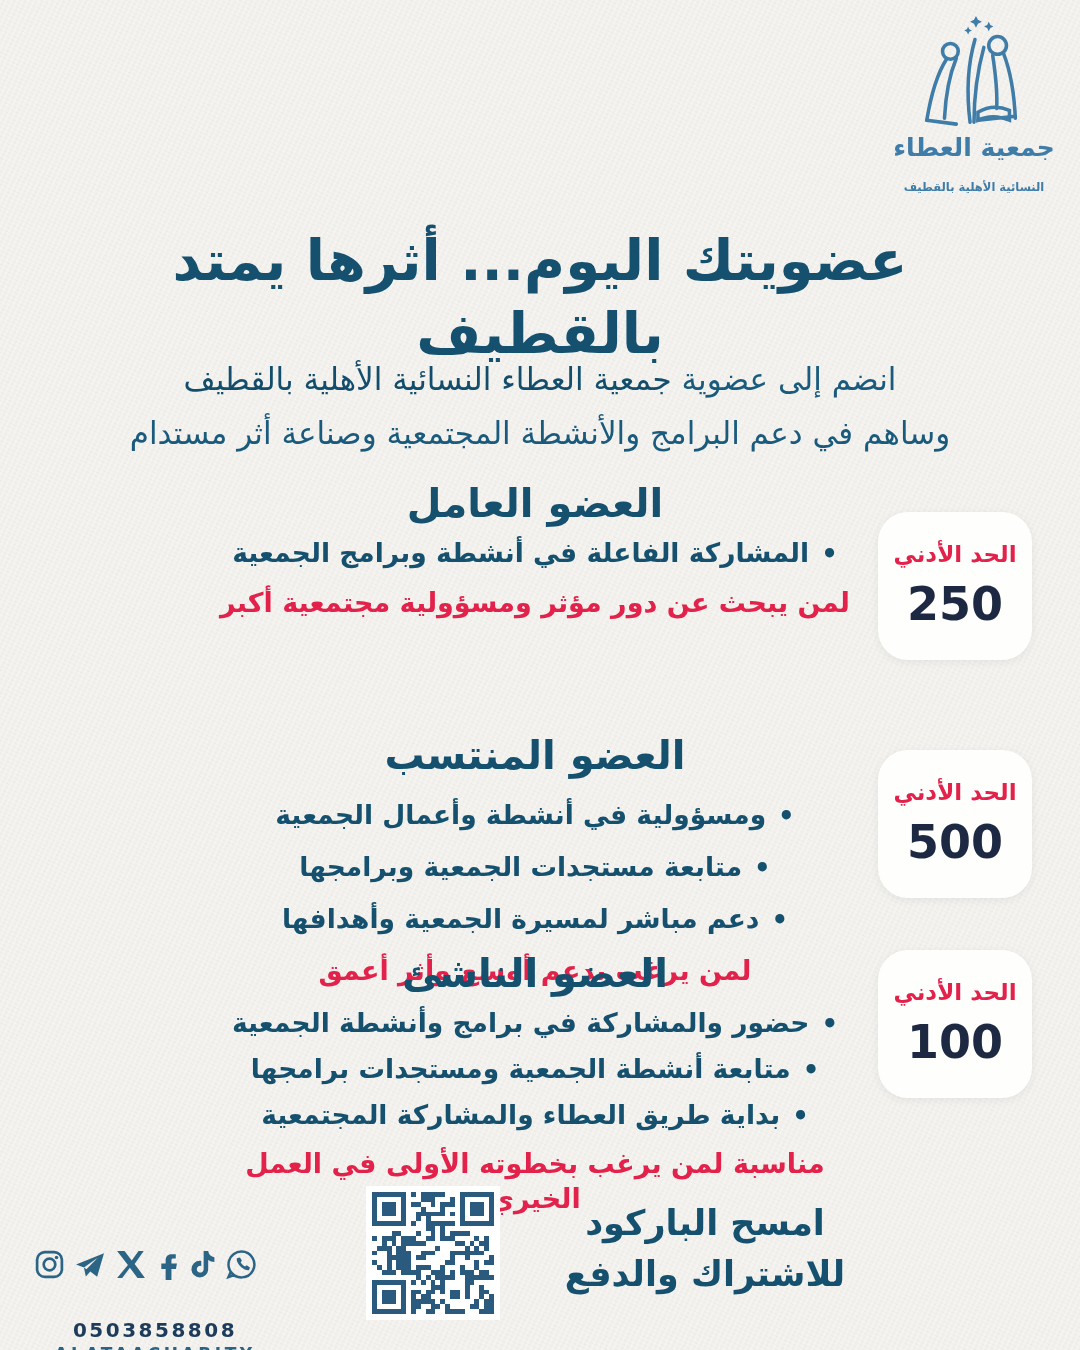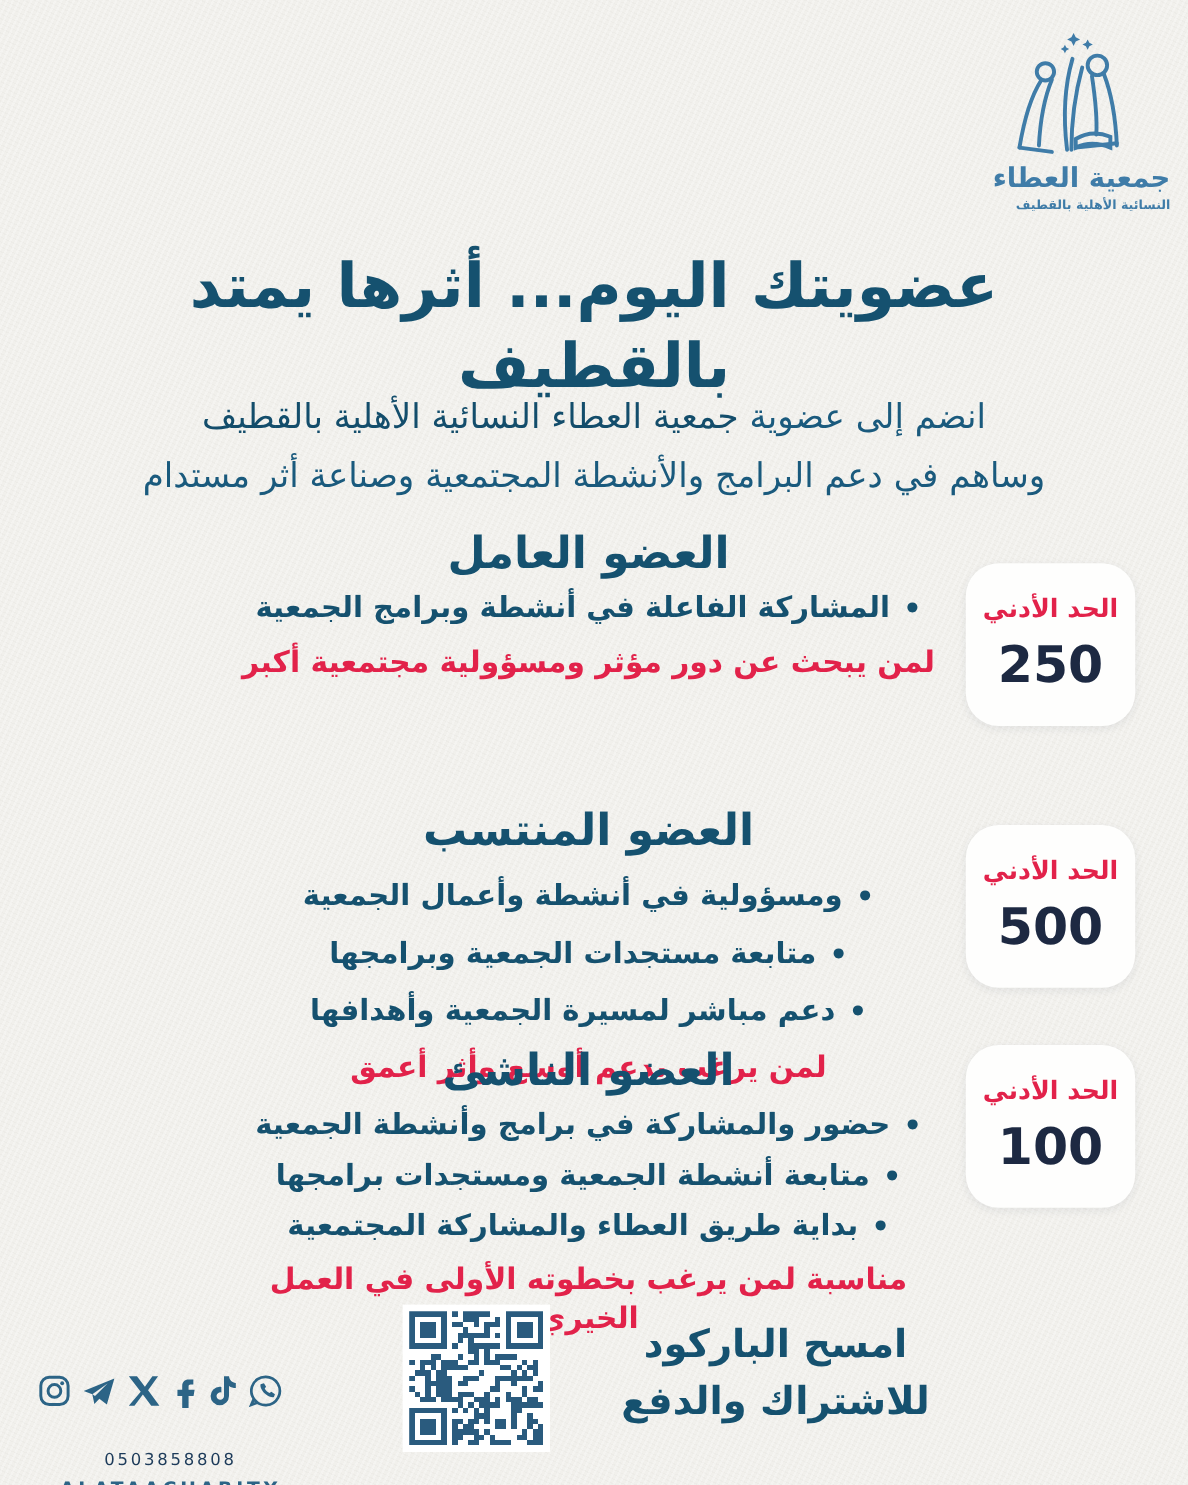--- a/index.html
+++ b/index.html
@@ -8,24 +8,24 @@
     width:1080px;height:1350px;
     background:
       repeating-linear-gradient(115deg, rgba(255,255,255,.25) 0 2px, rgba(0,0,0,0) 2px 5px),
       repeating-linear-gradient(25deg, rgba(208,206,200,.12) 0 1px, rgba(0,0,0,0) 1px 4px),
       #f1f0ec;
     font-family:"DejaVu Sans", sans-serif;
     overflow:hidden;
     color:#15516f;
   }
   
-  .logo{position:absolute;top:24px;right:16px;width:180px;text-align:right;}
+  .logo{position:absolute;top:10px;right:16px;width:180px;text-align:center;}
   .logo svg{display:block;margin:0 auto;}
   .logo .org-name{font-size:25px;font-weight:bold;color:#3f7ca8;direction:rtl;line-height:1.1;margin-top:2px;}
-  .logo .org-sub{font-size:11.5px;font-weight:bold;color:#3f7ca8;direction:rtl;margin-top:3px;}
+  .logo .org-sub{font-size:11.5px;font-weight:bold;color:#3f7ca8;direction:rtl;margin-top:18px;}
   
   .title{position:absolute;top:186px;left:0;width:100%;text-align:center;direction:rtl;
     font-size:56px;font-weight:800;color:#15516f;line-height:1.32;letter-spacing:0;}
   .subtitle{position:absolute;top:352px;left:0;width:100%;text-align:center;direction:rtl;
     font-size:31px;color:#1a5a7d;line-height:1.75;font-weight:500;}
   .subtitle b{font-weight:400;color:#134d6b;}
   
   .tier{position:absolute;right:225px;width:640px;text-align:center;direction:rtl;}
   .tier h2{margin:0 0 10px 0;font-size:40px;font-weight:800;color:#15516f;}
   .tier ul{list-style:none;margin:0;padding:0;}
@@ -42,21 +42,21 @@
   
   .qr-box{position:absolute;left:366px;top:1186px;width:134px;height:134px;background:#fff;
     display:flex;align-items:center;justify-content:center;}
   .qr-caption{position:absolute;left:525px;top:1198px;width:360px;text-align:center;direction:rtl;
     font-size:35px;font-weight:800;color:#15516f;line-height:1.45;}
   .social-row{position:absolute;left:34px;top:1248px;width:250px;display:flex;align-items:center;gap:7px;}
   .social-row .ic{display:flex;align-items:center;justify-content:center;}
   .handle{position:absolute;left:30px;top:1344px;width:250px;text-align:center;
     font-size:17px;font-weight:bold;letter-spacing:3.5px;color:#2c6486;}
   .phone{position:absolute;left:30px;top:1318px;width:250px;text-align:center;
-    font-size:15px;font-weight:normal;letter-spacing:2.5px;color:#1d3b5a;}
+    font-size:20px;font-weight:bold;letter-spacing:2.5px;color:#1d3b5a;}
 </style>
 </head>
 <body>
 
 <div class="poster">
 
   <div class="logo">
     <svg width="128" height="122" viewBox="0 0 128 124" fill="none" stroke="#3f7ca8" stroke-width="3.6" stroke-linecap="round">
 
       <path d="M66 6 l2 4 4 2 -4 2 -2 4 -2-4 -4-2 4-2z" fill="#3f7ca8" stroke="none"></path>

